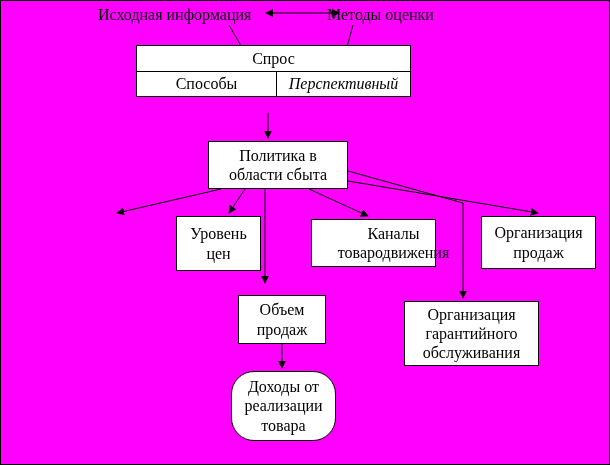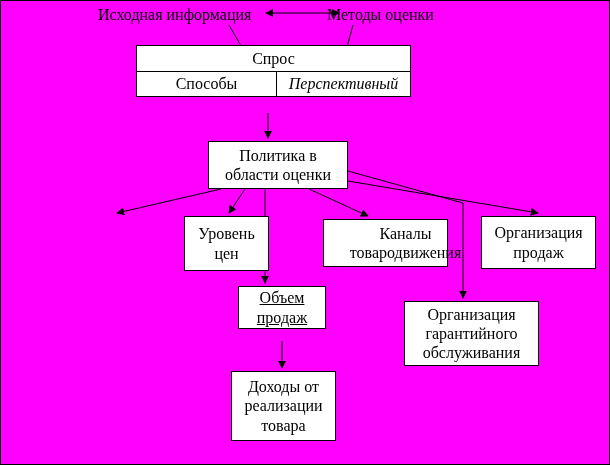--- a/index.html
+++ b/index.html
@@ -43,26 +43,26 @@
   .demand-row { display: flex; height: 24px; }
   .demand-cell { display: flex; align-items: center; justify-content: center; }
   .demand-cell.left { width: 140px; border-right: 1px solid var(--line, #000); }
   .demand-cell.right { flex: 1; font-style: italic; }
 
   .label-source  { left: 97px;  top: 5px; }
   .label-methods { left: 326px; top: 5px; }
 
   .policy    { left: 207px; top: 140px; width: 140px; height: 48px; }
   .promotion { left: 30px;  top: 215px; width: 125px; height: 55px; }
-  .price     { left: 183px; top: 215px; width: 85px;  height: 55px; }
-  .channels  { left: 322px; top: 218px; width: 125px; height: 48px; padding-left: 40px; }
+  .price     { left: 175px; top: 215px; width: 85px;  height: 55px; }
+  .channels  { left: 310px; top: 218px; width: 125px; height: 48px; padding-left: 40px; }
   .salesorg  { left: 480px; top: 215px; width: 115px; height: 53px; }
-  .volume    { left: 237px; top: 285px; width: 88px;  height: 43px; text-decoration: underline; }
+  .volume    { left: 237px; top: 294px; width: 88px;  height: 49px; }
   .warranty  { left: 403px; top: 300px; width: 135px; height: 65px; }
-  .income    { left: 230px; top: 370px; width: 105px; height: 70px; }
+  .income    { left: 230px; top: 370px; width: 105px; height: 70px; border-radius: 23px; }
 </style>
 </head>
 <body>
 
 <div class="canvas">
 
   <svg class="connectors" width="610" height="465" viewBox="0 0 610 465" xmlns="http://www.w3.org/2000/svg">
     <defs>
       <marker id="arrowhead" viewBox="0 0 10 10" refX="9" refY="5" markerWidth="8" markerHeight="8" orient="auto-start-reverse">
         <path d="M0,0 L10,5 L0,10 z" fill="#000"></path>
@@ -91,21 +91,21 @@
 
   <div class="box demand">
     <div class="demand-title">Спрос</div>
     <div class="demand-row">
       <div class="demand-cell left">Способы</div>
       <div class="demand-cell right">Перспективный</div>
     </div>
   </div>
 
   <div class="box policy">Политика в
-области оценки</div>
+области сбыта</div>
 
 
   <div class="box price">Уровень
 цен</div>
 
   <div class="box channels">Каналы
 товародвижения</div>
 
   <div class="box salesorg">Организация
 продаж</div>

